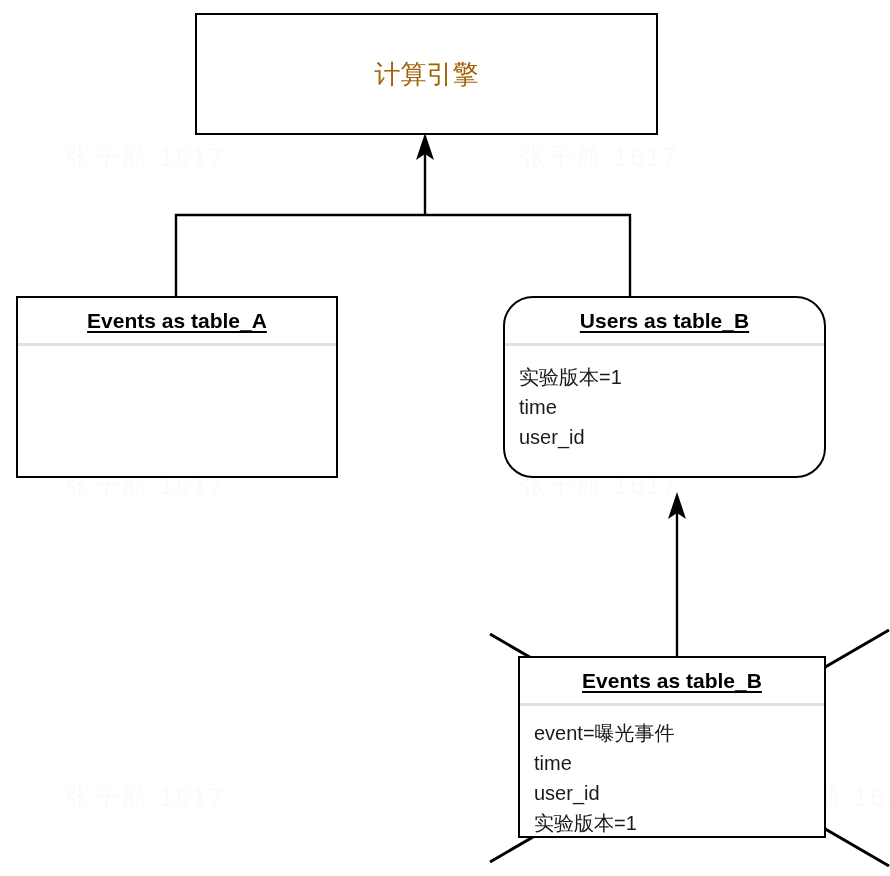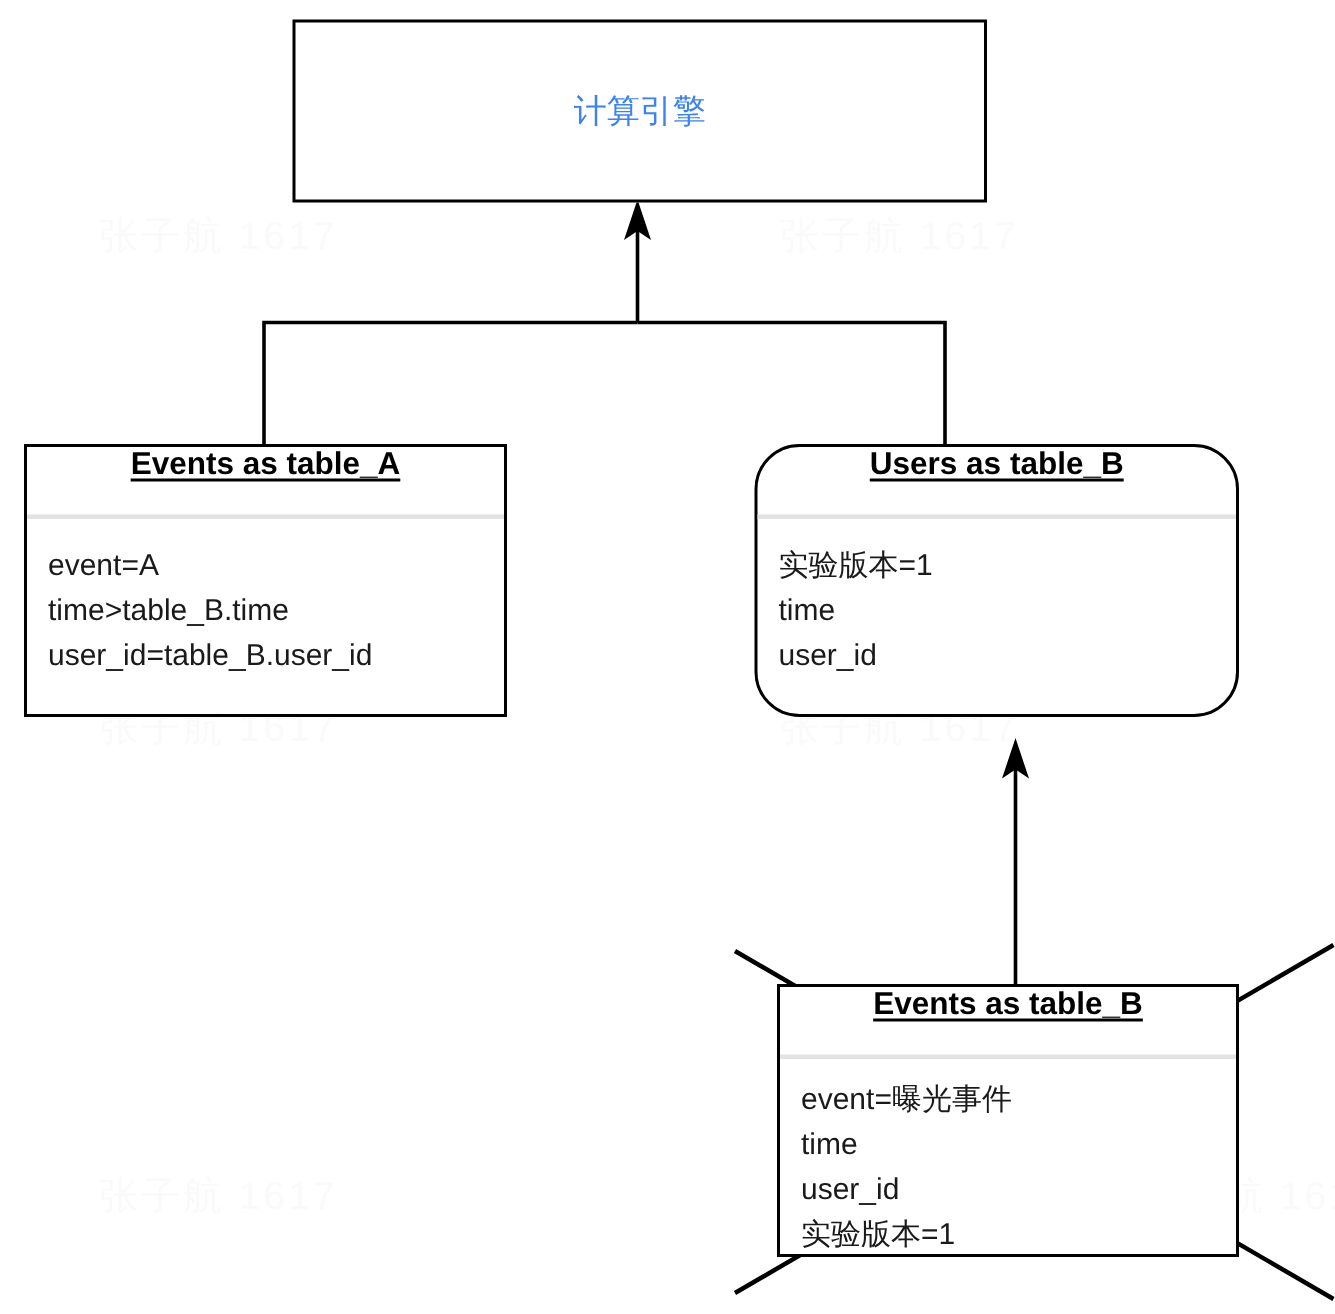--- a/index.html
+++ b/index.html
@@ -33,29 +33,29 @@
     position: absolute;
     background: #ffffff;
     border: 2px solid #000000;
   }
   .node-plain {
     display: flex;
     align-items: center;
     justify-content: center;
   }
   .node-title {
-    font-size: 22px;
-    color: #3b82f6;
+    font-size: 26px;
+    color: #a16207;
   }
 
   
   .uml-header {
     height: 48px;
     display: flex;
-    align-items: flex-start;
+    align-items: center;
     justify-content: center;
     border-bottom: 3px solid #e2e2e2;
   }
   .uml-header-text {
     font-size: 21px;
     font-weight: bold;
     text-decoration: underline;
     text-underline-offset: 3px;
     color: #000000;
     white-space: nowrap;
@@ -119,25 +119,20 @@
   </svg>
 
   <div class="node node-plain" style="left:195px; top:13px; width:463px; height:122px;">
     <div class="node-title">计算引擎</div>
   </div>
 
   <div class="node" style="left:16px; top:296px; width:322px; height:182px;">
     <div class="uml-header">
       <span class="uml-header-text">Events as table_A</span>
     </div>
-    <div class="uml-body">
-      <div class="uml-attr">event=A</div>
-      <div class="uml-attr">time&gt;table_B.time</div>
-      <div class="uml-attr">user_id=table_B.user_id</div>
-    </div>
   </div>
 
   <div class="node" style="left:503px; top:296px; width:323px; height:182px;border-radius:30px;">
     <div class="uml-header">
       <span class="uml-header-text">Users as table_B</span>
     </div>
     <div class="uml-body">
       <div class="uml-attr">实验版本=1</div>
       <div class="uml-attr">time</div>
       <div class="uml-attr">user_id</div>

